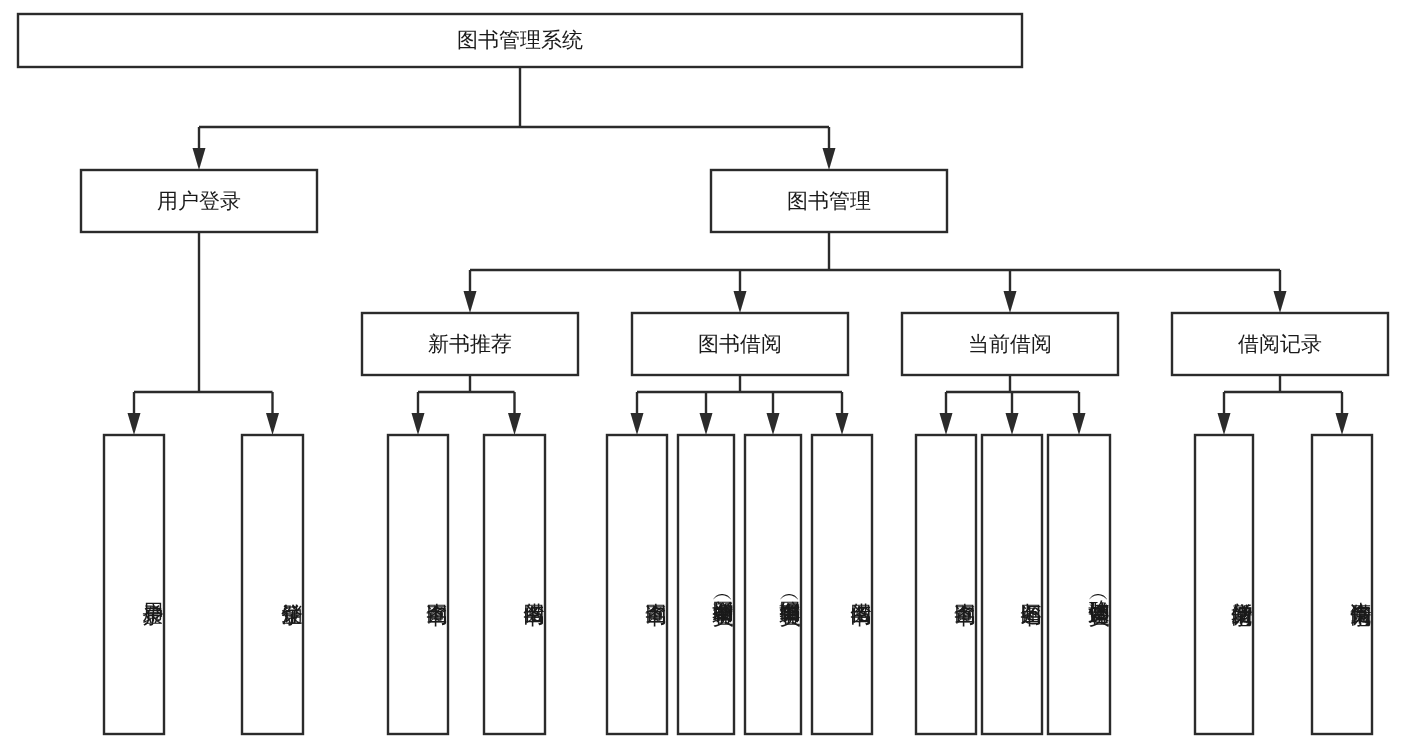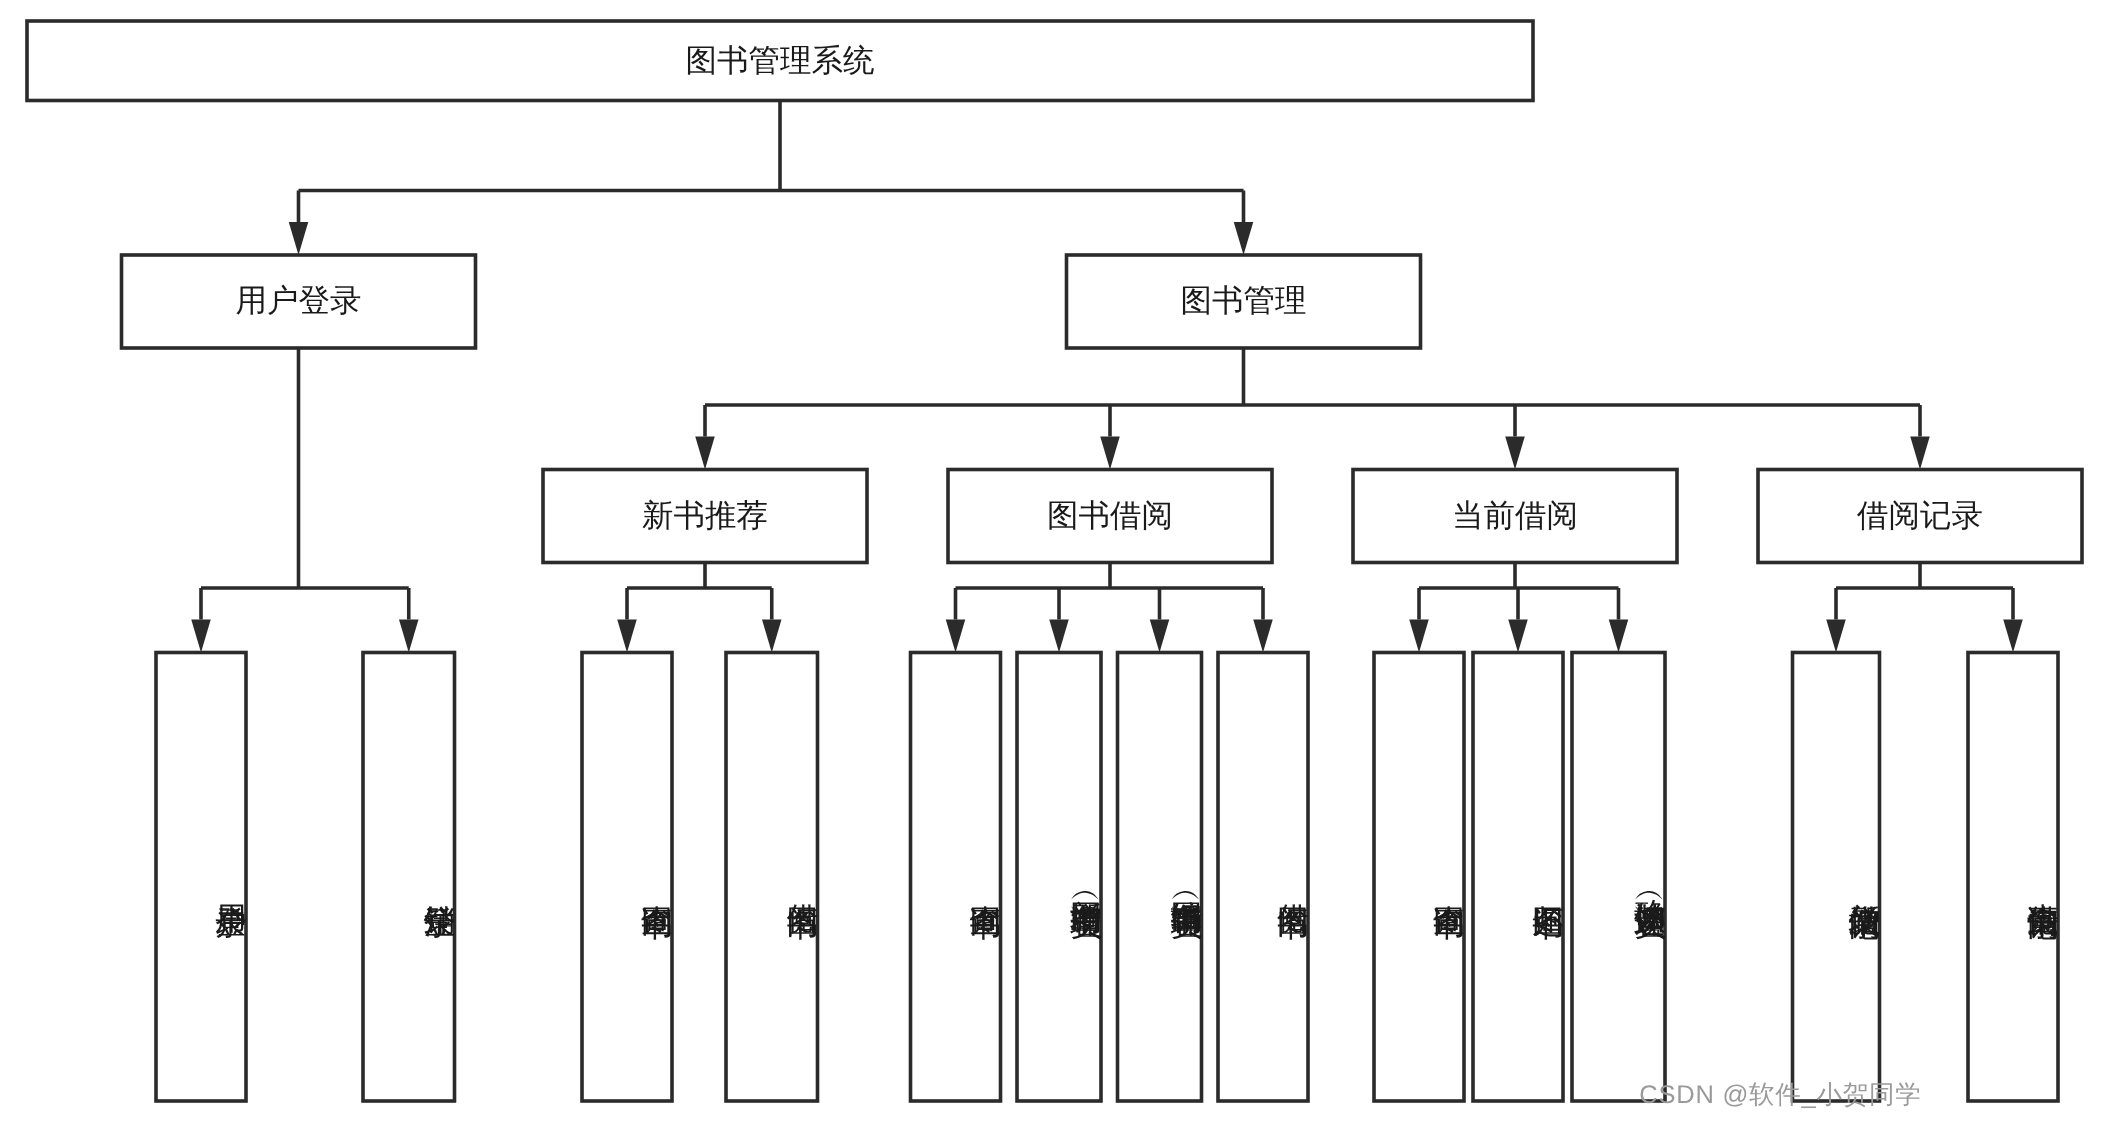--- a/index.html
+++ b/index.html
@@ -230,15 +230,14 @@
       <div class="node-label-v" style="left: 678px; width: 56px; top: 481px; height: 213px;">新增图书（管理员）</div>
       <div class="node-label-v" style="left: 745px; width: 56px; top: 481px; height: 213px;">编辑图书（管理员）</div>
       <div class="node-label-v" style="left: 812px; width: 60px; top: 539px; height: 98px;">借阅图书</div>
       <div class="node-label-v" style="left: 916px; width: 60px; top: 539px; height: 98px;">查询图书</div>
       <div class="node-label-v" style="left: 982px; width: 60px; top: 539px; height: 98px;">归还图书</div>
       <div class="node-label-v" style="left: 1048px; width: 62px; top: 481px; height: 213px;">确认归还（管理员）</div>
       <div class="node-label-v" style="left: 1195px; width: 58px; top: 516px; height: 144px;">新增借阅记录</div>
       <div class="node-label-v" style="left: 1312px; width: 60px; top: 516px; height: 144px;">查询借阅记录</div>
     </div>
 
-  <div class="watermark">CSDN @软件_小贺同学</div>
 
 </div>
 
 </body></html>

